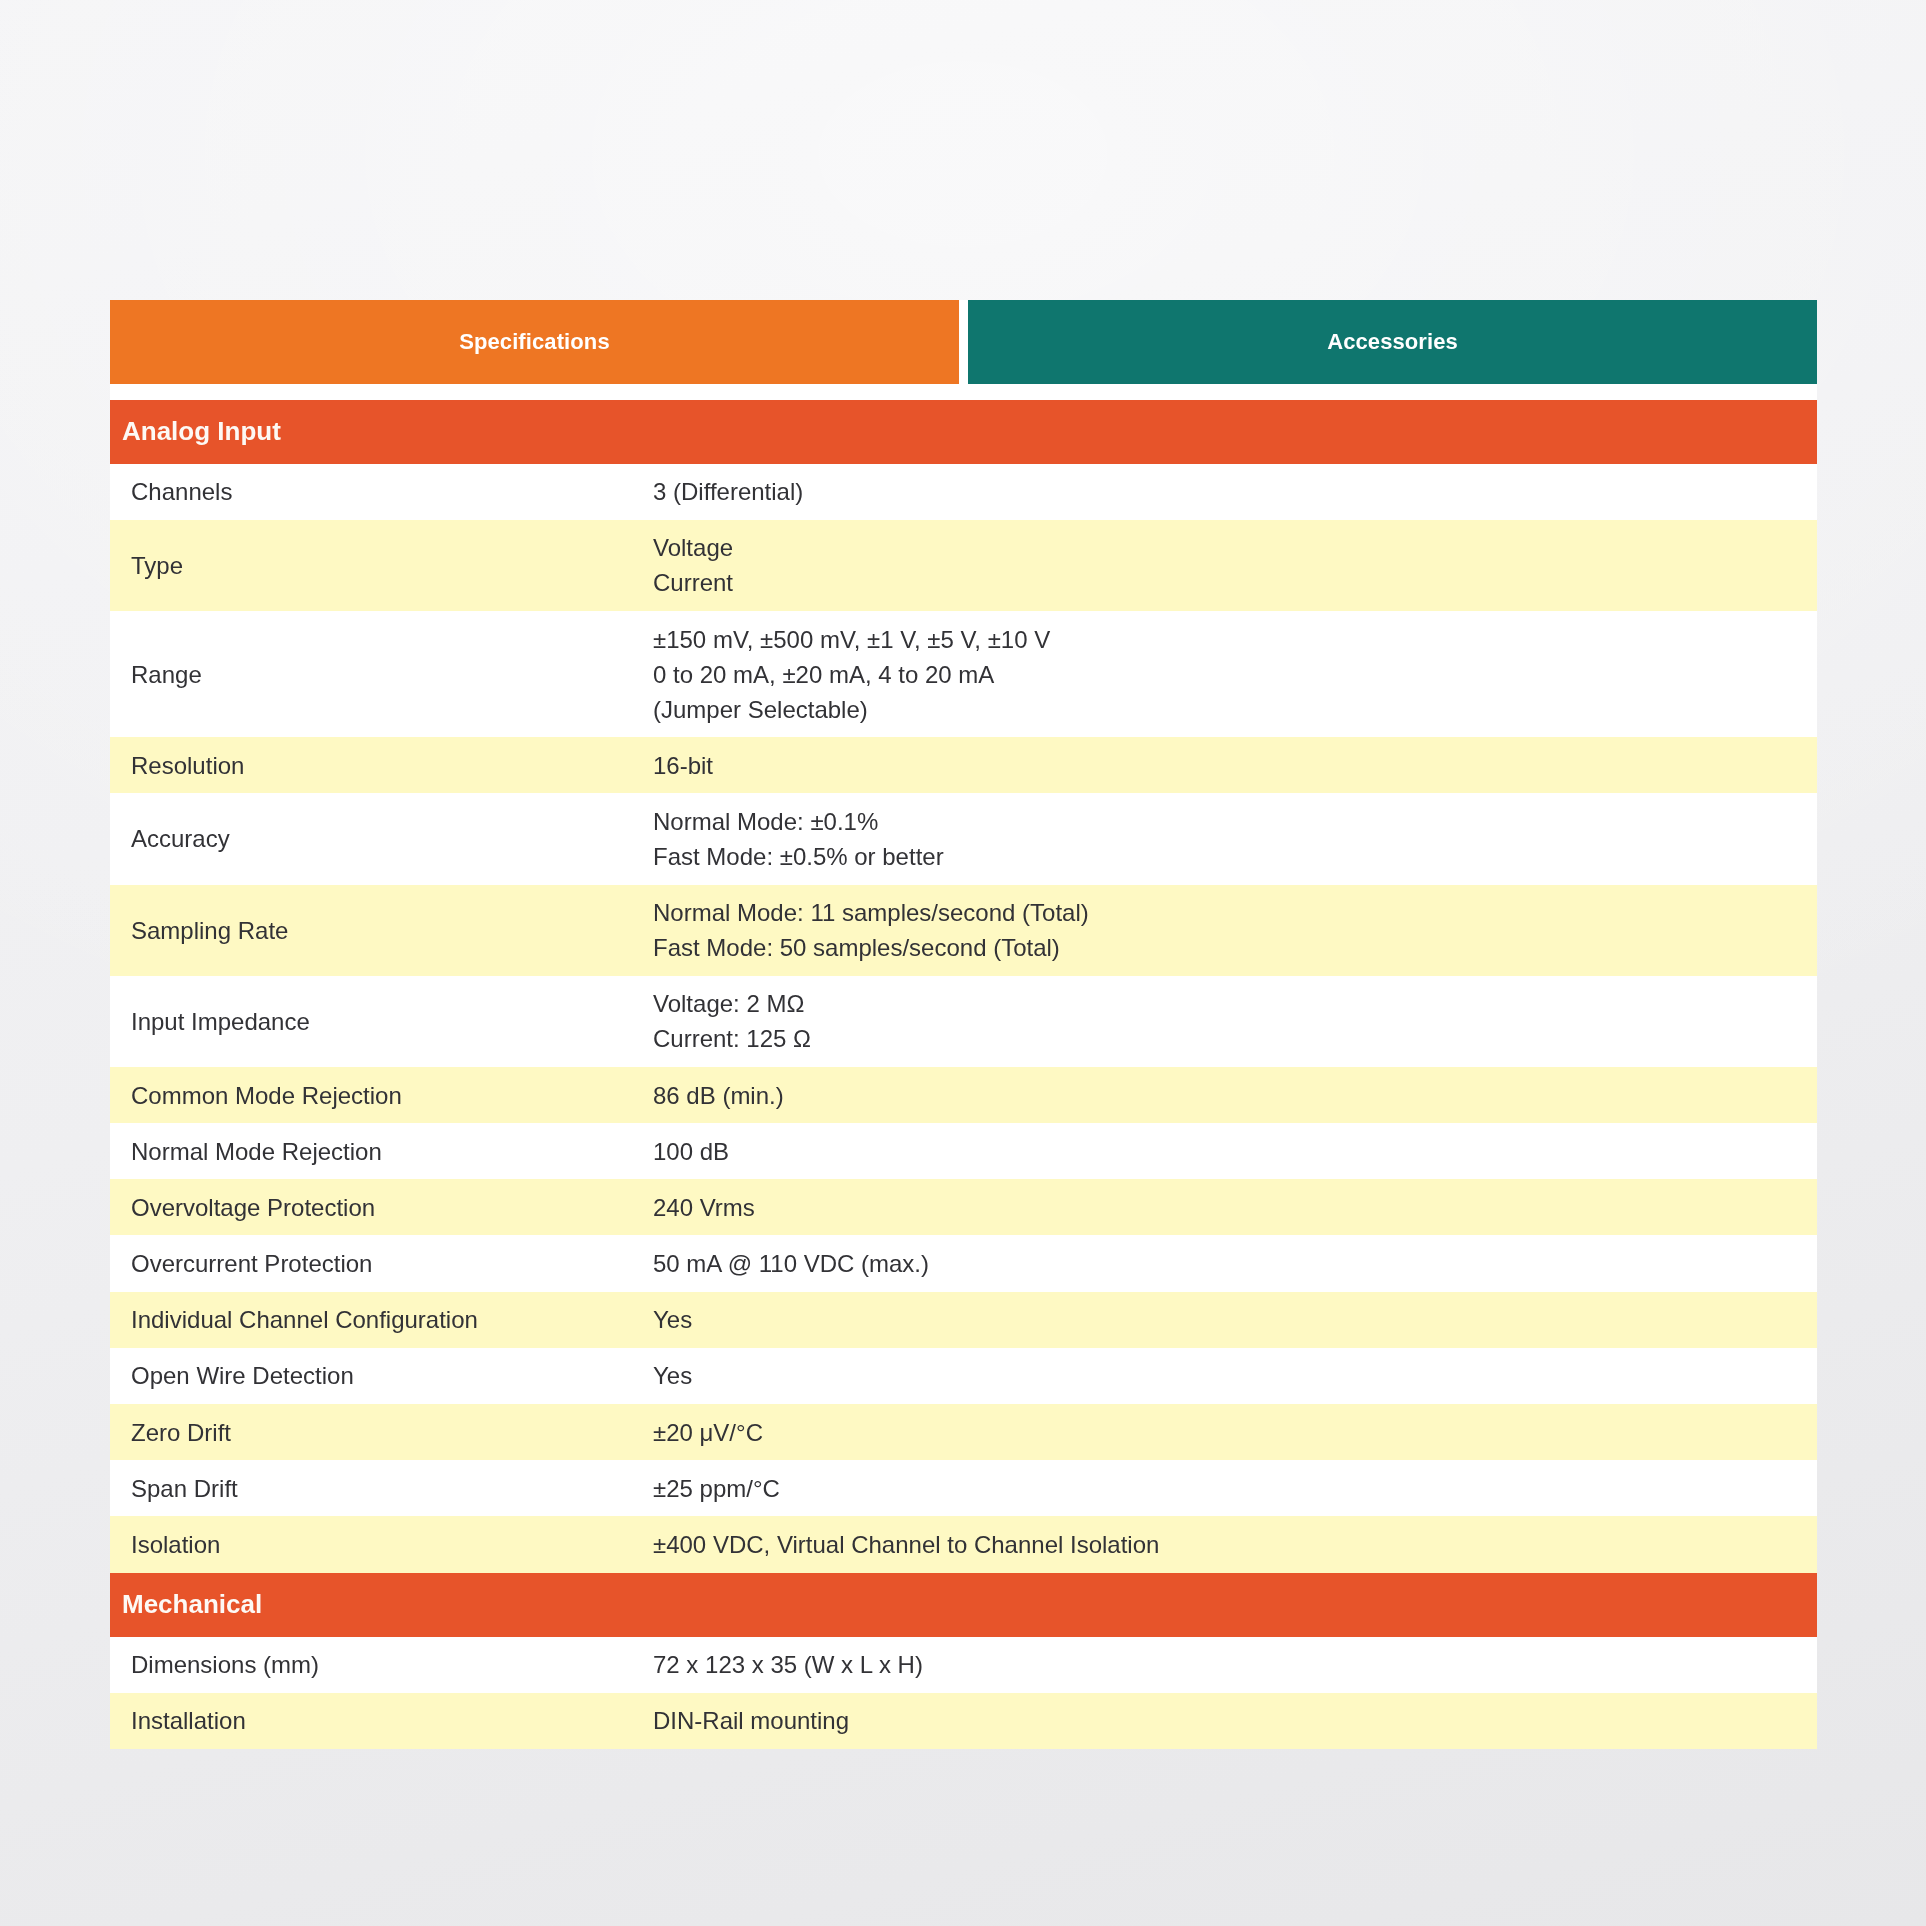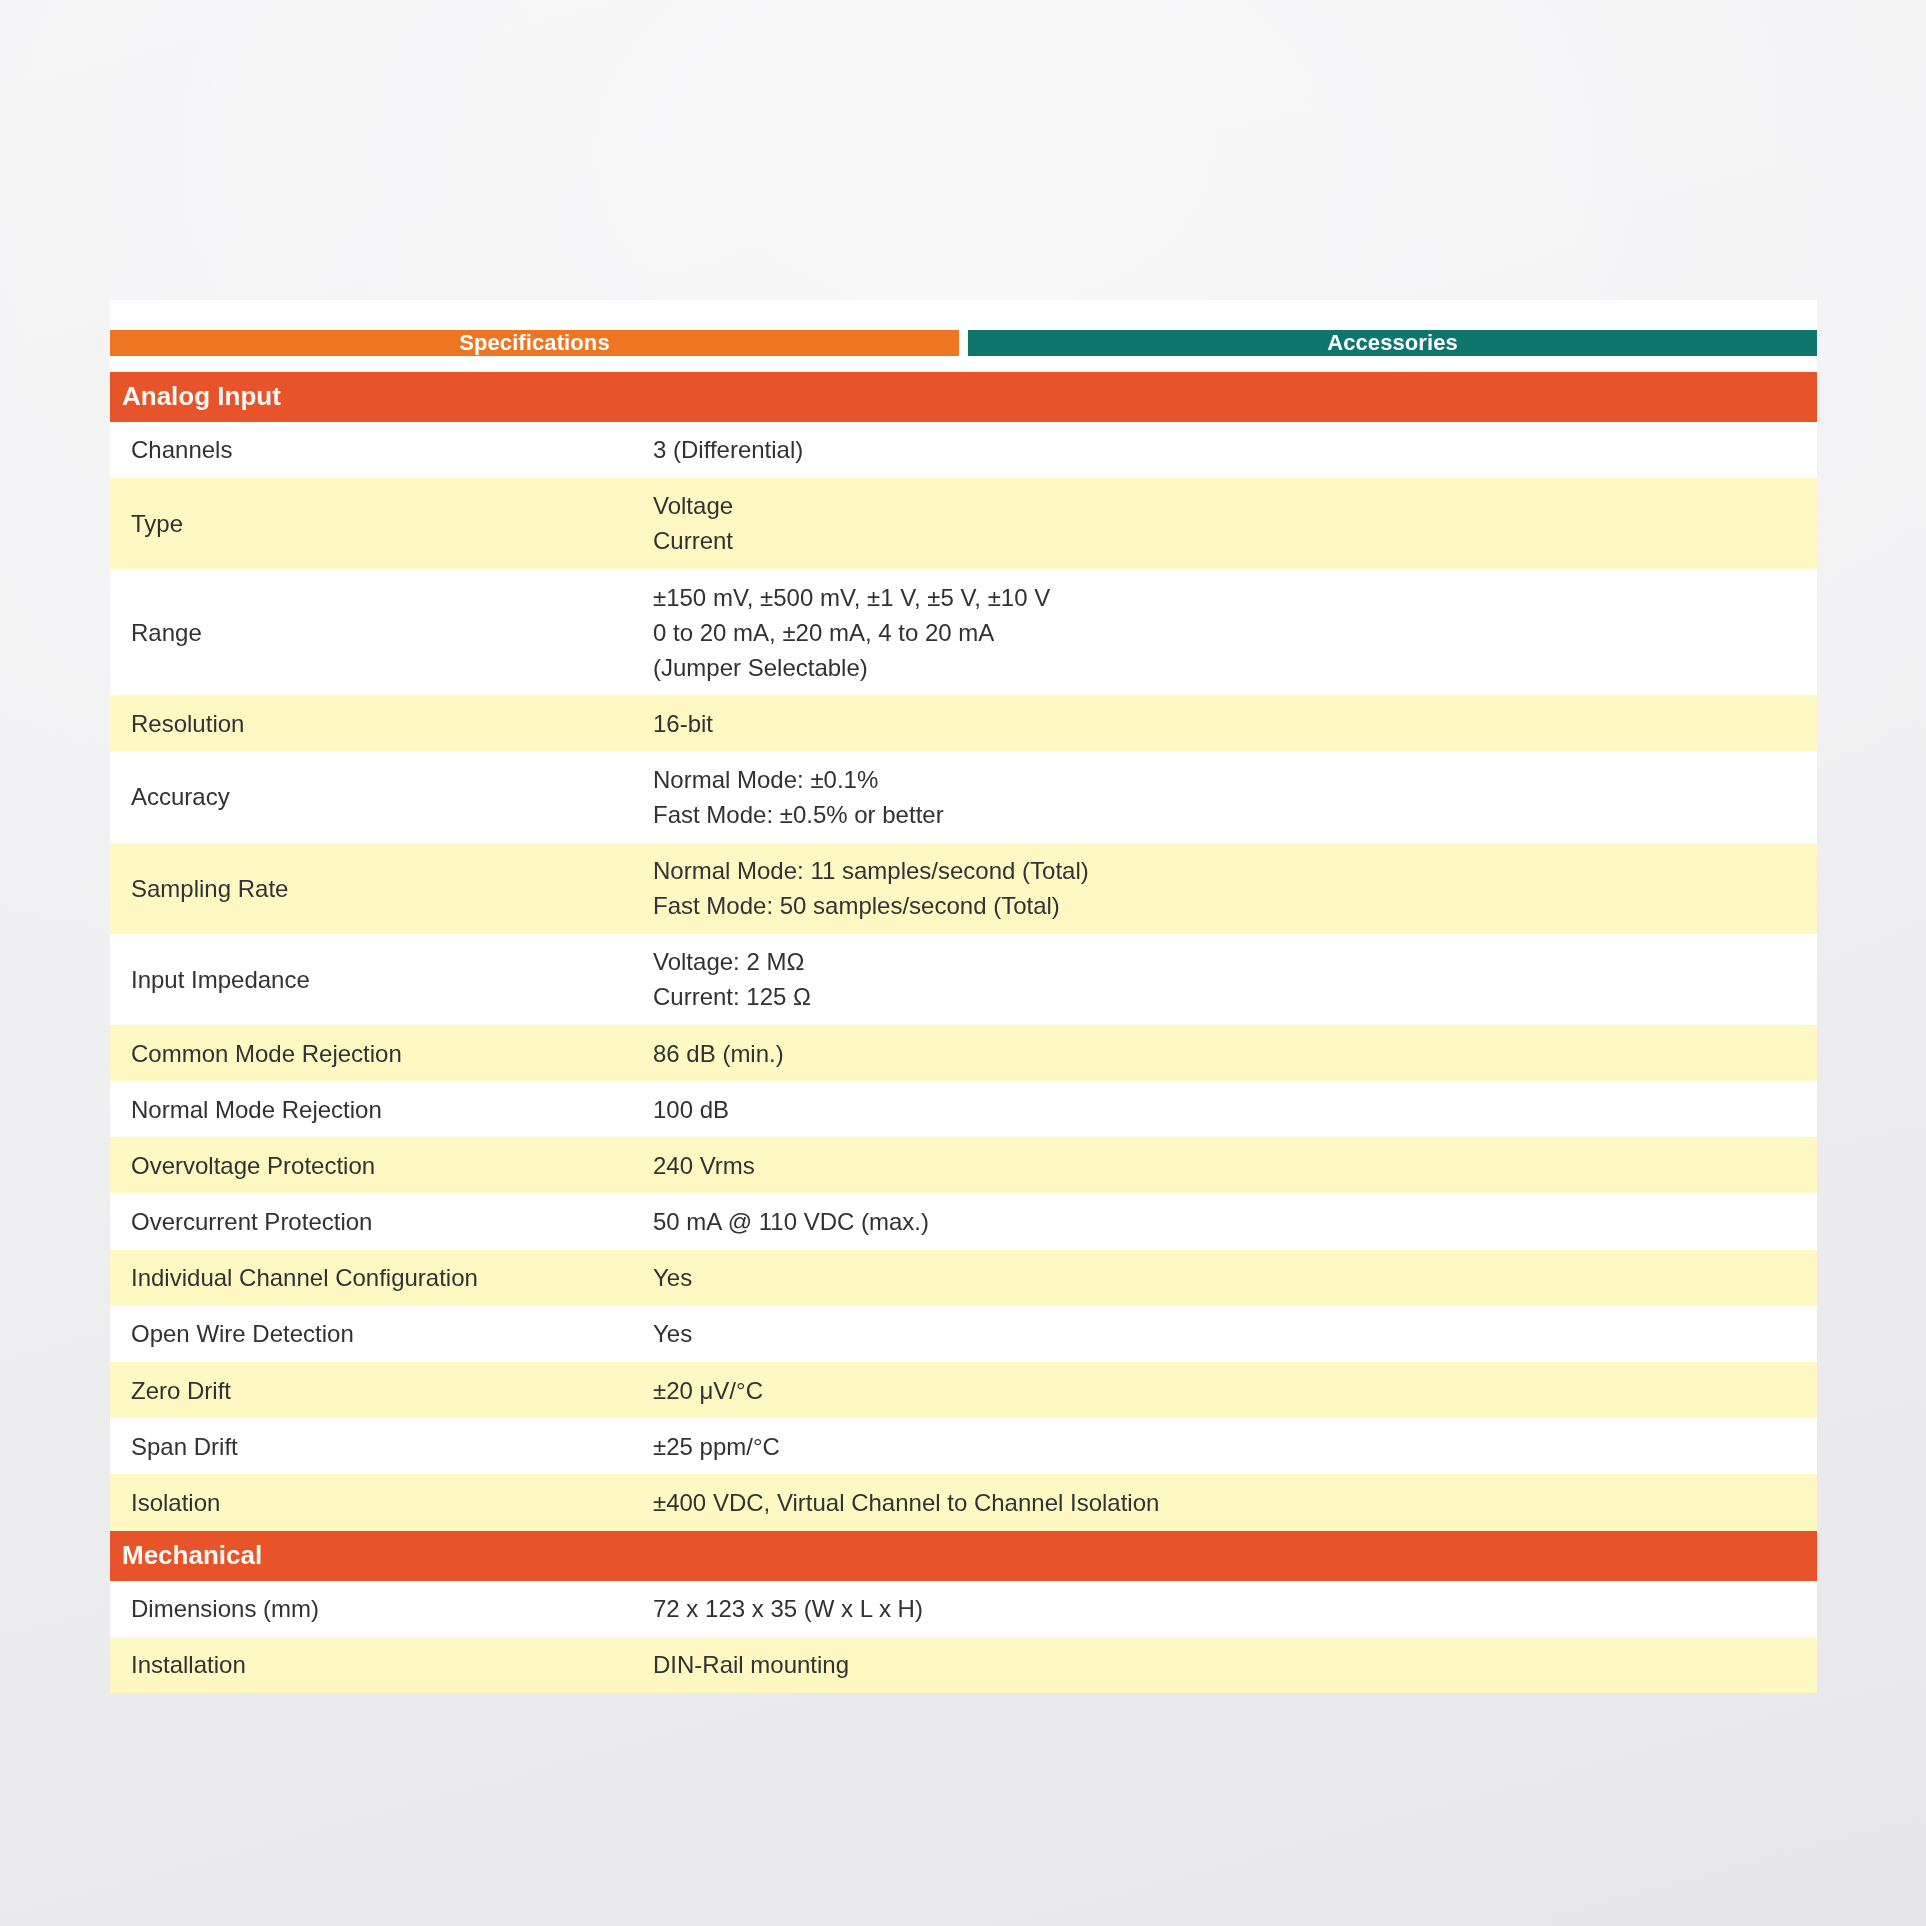--- a/index.html
+++ b/index.html
@@ -18,41 +18,40 @@
   .panel {
     position: absolute;
     left: 110px;
     top: 300px;
     width: 1707px;
     background: #ffffff;
   }
   .tabs {
     display: flex;
     gap: 9.2px;
-    height: 56px;
+    height: 84px;
     margin-bottom: 15.6px;
-    align-items: flex-end;
   }
   .tab {
     flex: 1;
     display: flex;
     align-items: center;
     justify-content: center;
     font-size: 22px;
     font-weight: bold;
     color: #ffffff;
     cursor: pointer;
     letter-spacing: 0.1px;
   }
   .tab.active { background: #ee7623; }
   .tab.dark   { background: #0f766e; }
   .section-header {
     display: flex;
     align-items: center;
-    height: 50px;
+    height: 64px;
     background: #e7542a;
     color: #fdf9f5;
     font-size: 26px;
     font-weight: bold;
     padding-left: 12px;
   }
   .row {
     display: flex;
     align-items: center;
     font-size: 24px;

